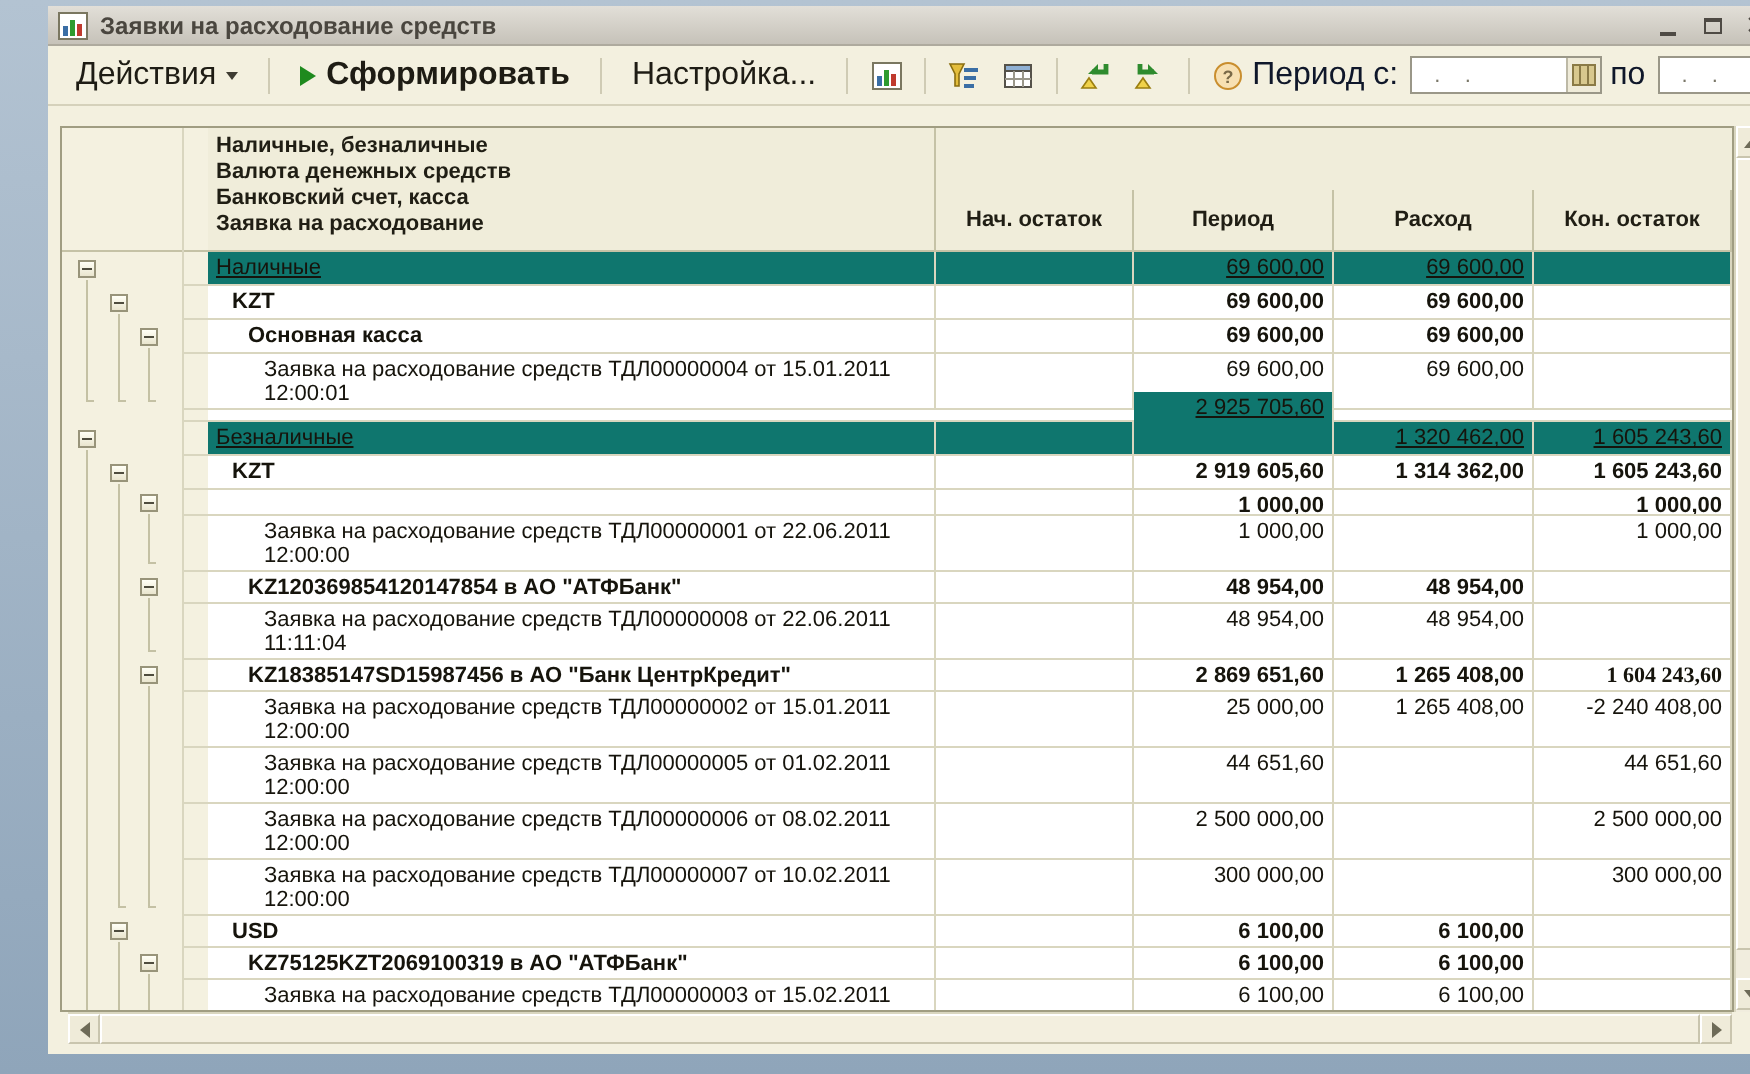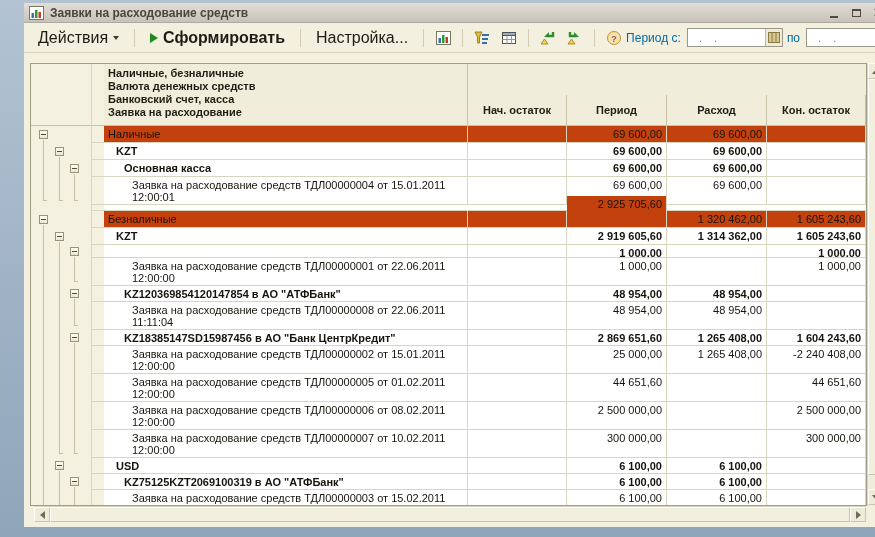--- a/index.html
+++ b/index.html
@@ -20,21 +20,21 @@
   
   .toolbar{position:absolute;left:0;top:20px;width:869px;height:30px;background:#F3F0DF;border-bottom:1px solid #D5D1BB;display:flex;align-items:center;padding:0 6px;}
   .tb-left{display:flex;align-items:center;gap:3px;flex:1 1 auto;}
   .tb-btn{display:flex;align-items:center;gap:5px;padding:3px 7px;border:1px solid transparent;border-radius:2px;font-size:16px;color:#1E1C14;cursor:default;white-space:nowrap;}
   .tb-btn.bold{font-weight:bold;}
   .tb-sep{width:1px;height:18px;background:#CFCBB4;margin:0 4px;}
   .chev-down{width:0;height:0;border-left:3px solid transparent;border-right:3px solid transparent;border-top:4px solid #3E3C32;}
   .play{width:0;height:0;border-top:5px solid transparent;border-bottom:5px solid transparent;border-left:8px solid #1E8A1E;}
   .icon-btn{width:24px;height:22px;display:flex;align-items:center;justify-content:center;border:1px solid transparent;border-radius:2px;}
   .tb-right{display:flex;align-items:center;gap:4px;}
-  .tb-label{font-size:12px;color:#0369a1;margin-right:2px;white-space:nowrap;}
+  .tb-label{font-size:16px;color:#0f172a;margin-right:2px;white-space:nowrap;}
   .date-field{width:96px;height:19px;background:#fff;border:1px solid #9A9788;display:flex;align-items:center;}
   .date-val{flex:1 1 auto;font-size:11px;color:#7A7768;padding-left:6px;letter-spacing:2px;white-space:pre;}
   .cal-btn{width:17px;height:17px;background:#EFEBD9;border-left:1px solid #BDB9A6;display:flex;align-items:center;justify-content:center;}
   .more-btn{width:24px;height:19px;background:#EFEBD9;border:1px solid #BDB9A6;border-radius:2px;color:#8C897B;font-size:11px;display:flex;align-items:center;justify-content:center;padding-bottom:4px;}
 
   
   .panel-border{position:absolute;left:6px;top:60px;width:837px;height:443px;border:1px solid #A09D82;}
   .gutter{position:absolute;left:7px;top:61px;width:73px;height:441px;background:#F4F1E0;overflow:hidden;}
   .gutter .strip-vline{position:absolute;left:60px;top:0;width:1px;height:441px;background:#D9D6BF;}
   .gutter .gutter-hdr{position:absolute;left:0;top:0;width:73px;height:62px;border-bottom:1px solid #C5C2A6;}
@@ -47,21 +47,21 @@
 
   .gridhdr{position:absolute;left:80px;top:61px;width:762px;height:62px;background:#F0EDDA;font-size:11px;font-weight:bold;color:#201E14;}
   .hdr-desc{position:absolute;left:0;top:0;width:364px;height:62px;border-right:1px solid #C5C2A6;border-bottom:1px solid #C5C2A6;padding:3px 4px;white-space:pre-line;line-height:13px;}
   .hdr-amount{position:absolute;left:364px;top:0;width:398px;height:31px;border-bottom:1px solid #C5C2A6;display:flex;align-items:center;justify-content:center;}
   .hdr-sub{position:absolute;top:31px;height:31px;border-right:1px solid #C5C2A6;border-bottom:1px solid #C5C2A6;display:flex;align-items:center;justify-content:center;}
 
   .gridvp{position:absolute;left:80px;top:123px;width:762px;height:379px;background:#fff;overflow:hidden;}
   .grow{display:flex;width:762px;}
   .gcell{border-right:1px solid #D9D6BF;border-bottom:1px solid #D9D6BF;font-size:11px;line-height:12px;color:#16140C;padding-top:2px;overflow:hidden;}
   .gcell.num{text-align:right;padding-right:4px;}
-  .grow.group .gcell{background:#c2410c;}
+  .grow.group .gcell{background:#0f766e;text-decoration:underline;}
   .grow.bold .gcell{font-weight:bold;}
   .grow.spacer .gcell{border-right:none;}
 
   
   .sb{position:absolute;background:#F1EDDE;}
   .sb-v{left:843px;top:60px;width:17px;height:443px;border-left:1px solid #D9D6BF;}
   .sb-h{left:10px;top:503px;width:832px;height:16px;border-top:1px solid #D9D6BF;}
   .sb-btn{position:absolute;background:#EFEBD9;border:1px solid #C9C5AE;border-top-color:#FFFFFF;border-left-color:#FFFFFF;display:flex;align-items:center;justify-content:center;}
   .sb-thumb{position:absolute;background:#F3EFDF;border:1px solid #C9C5AE;border-top-color:#FFFFFF;border-left-color:#FFFFFF;}
   .tri-up{width:0;height:0;border-left:4px solid transparent;border-right:4px solid transparent;border-bottom:5px solid #6E6B58;}
@@ -346,21 +346,21 @@
             <div class="gcell num" style="width: 99px; height: 28px;"></div>
             <div class="gcell num" style="width: 100px; height: 28px;">48 954,00</div>
             <div class="gcell num" style="width: 100px; height: 28px;">48 954,00</div>
             <div class="gcell num" style="width: 99px; height: 28px;"></div>
           </div>
           <div class="grow bold" style="height: 16px;">
             <div class="gcell" style="width: 364px; height: 16px; padding-left: 20px;">KZ18385147SD15987456 в АО "Банк ЦентрКредит"</div>
             <div class="gcell num" style="width: 99px; height: 16px;"></div>
             <div class="gcell num" style="width: 100px; height: 16px;">2 869 651,60</div>
             <div class="gcell num" style="width: 100px; height: 16px;">1 265 408,00</div>
-            <div class="gcell num" style="width: 99px; height: 16px;">1 604 243,60</div>
+            <div class="gcell num" style="width: 99px; height: 16px; font-family: Liberation Serif, serif;">1 604 243,60</div>
           </div>
           <div class="grow leaf" style="height: 28px;">
             <div class="gcell" style="width: 364px; height: 28px; padding-left: 28px;">Заявка на расходование средств ТДЛ00000002 от 15.01.2011 12:00:00</div>
             <div class="gcell num" style="width: 99px; height: 28px;"></div>
             <div class="gcell num" style="width: 100px; height: 28px;">25 000,00</div>
             <div class="gcell num" style="width: 100px; height: 28px;">1 265 408,00</div>
             <div class="gcell num" style="width: 99px; height: 28px;">-2 240 408,00</div>
           </div>
           <div class="grow leaf" style="height: 28px;">
             <div class="gcell" style="width: 364px; height: 28px; padding-left: 28px;">Заявка на расходование средств ТДЛ00000005 от 01.02.2011 12:00:00</div>

